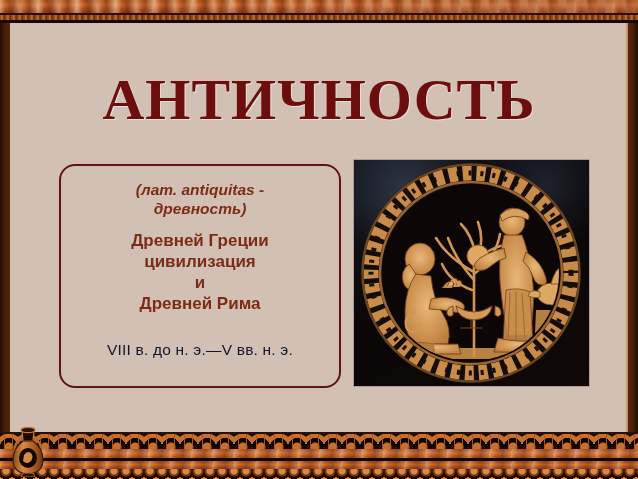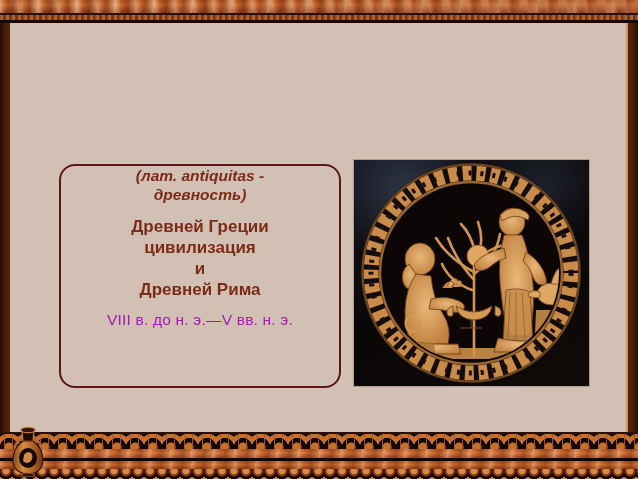--- a/index.html
+++ b/index.html
@@ -208,20 +208,21 @@
   .textbox {
     position: absolute;
     left: 49px;
     top: 141px;
     width: 282px;
     height: 224px;
     border: 2px solid #5e1414;
     border-radius: 16px;
     background: transparent;
     box-sizing: border-box;
+    padding-top: 14px;
   }
   .tb-line {
     text-align: center;
     color: #7b2b16;
     font-family: "Liberation Sans", sans-serif;
   }
   .tb-latin {
     font-style: italic;
     font-weight: 700;
     font-size: 15.5px;
@@ -229,25 +230,25 @@
     color: #7b2b16;
   }
   .tb-gap { height: 12px; }
   .tb-bold {
     font-weight: 700;
     font-size: 17px;
     line-height: 21px;
     color: #7b2b16;
   }
   .tb-dates {
-    margin-top: 10px;
+    margin-top: 26px;
     font-weight: 400;
     font-size: 15.5px;
     line-height: 19px;
-    color: #a21caf;
+    color: #0f172a;
     letter-spacing: 0.2px;
   }
 
   
   .photo {
     position: absolute;
     left: 344px;
     top: 137px;
     width: 235px;
     height: 226px;
@@ -276,20 +277,21 @@
     <div class="top-pattern"></div>
     <div class="top-bottomline"></div>
   </div>
 
   <div class="side-left"></div>
   <div class="side-right-hl"></div>
   <div class="side-right"></div>
 
   <div class="content">
 
+    <div class="title">АНТИЧНОСТЬ</div>
 
     <div class="textbox">
       <div class="tb-line tb-latin">(лат. antiquitas -</div>
       <div class="tb-line tb-latin">древность)</div>
       <div class="tb-gap"></div>
       <div class="tb-line tb-bold">Древней Греции</div>
       <div class="tb-line tb-bold">цивилизация</div>
       <div class="tb-line tb-bold">и</div>
       <div class="tb-line tb-bold">Древней Рима</div>
       <div class="tb-line tb-dates">VIII в. до н. э.—V вв. н. э.</div>

